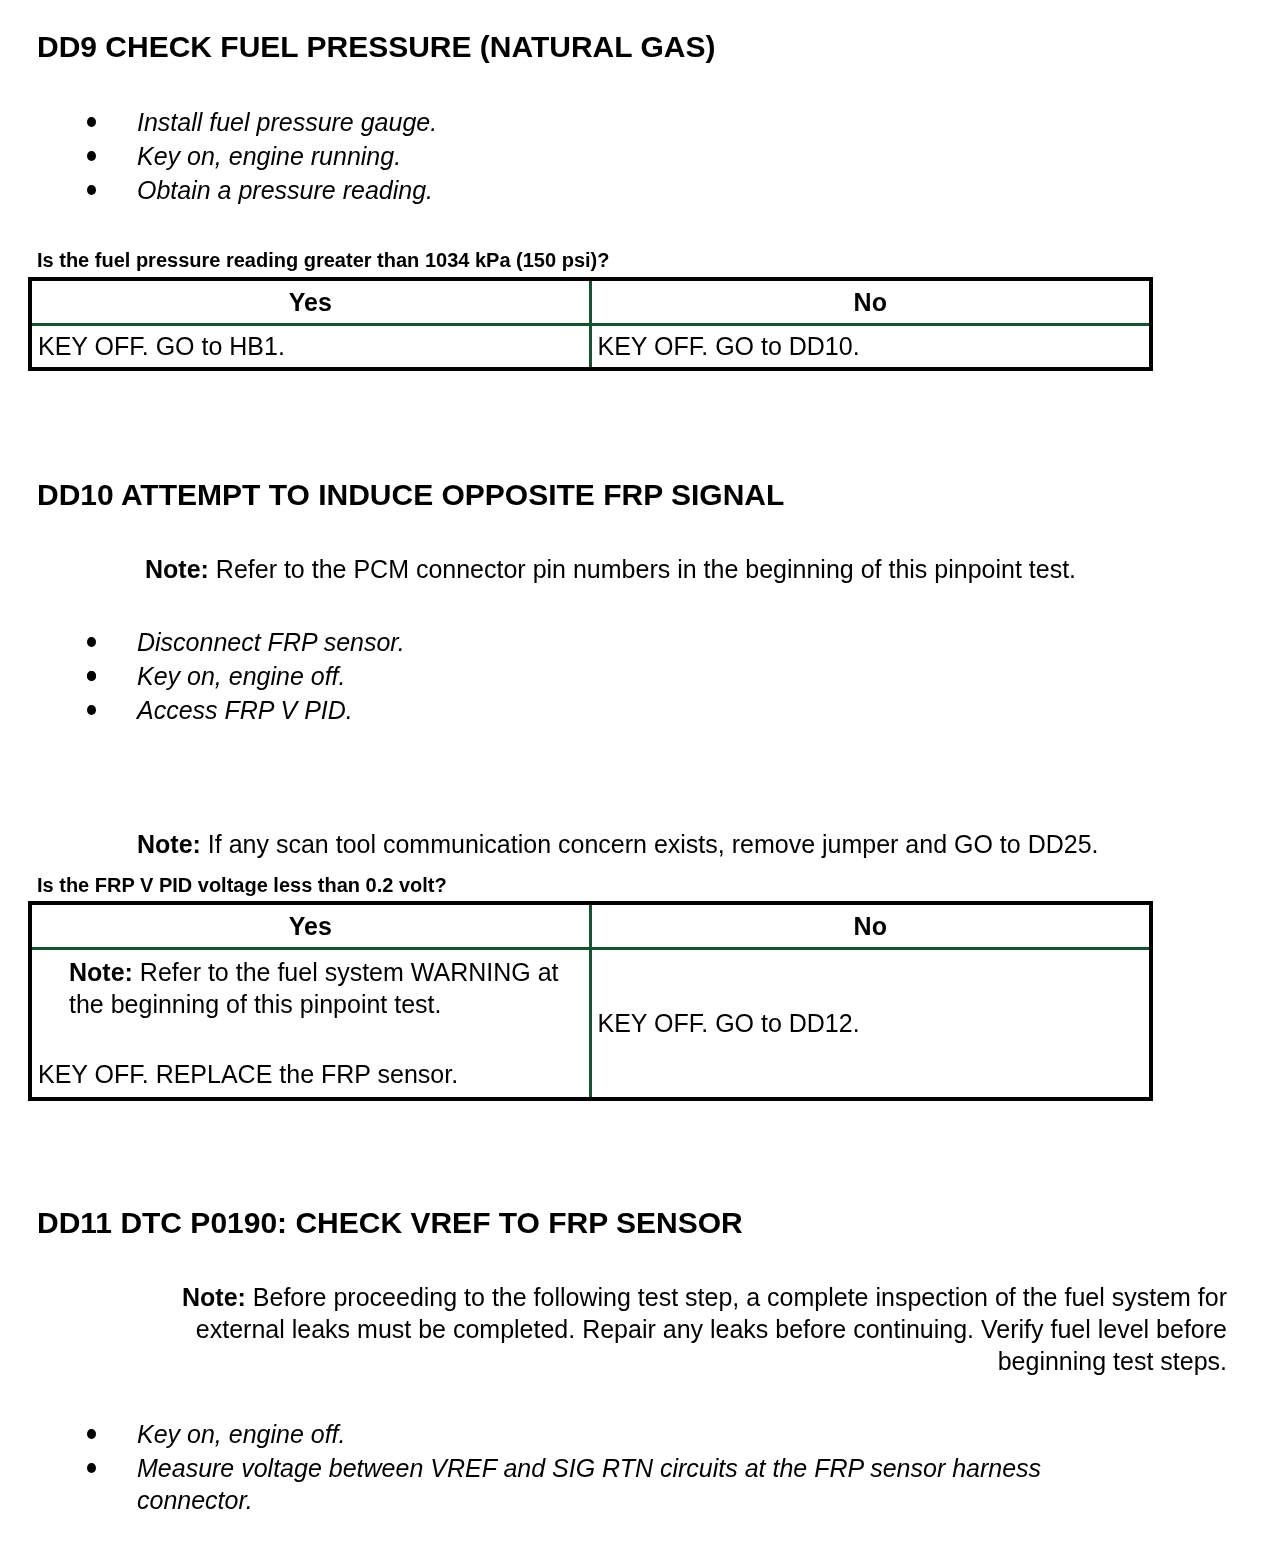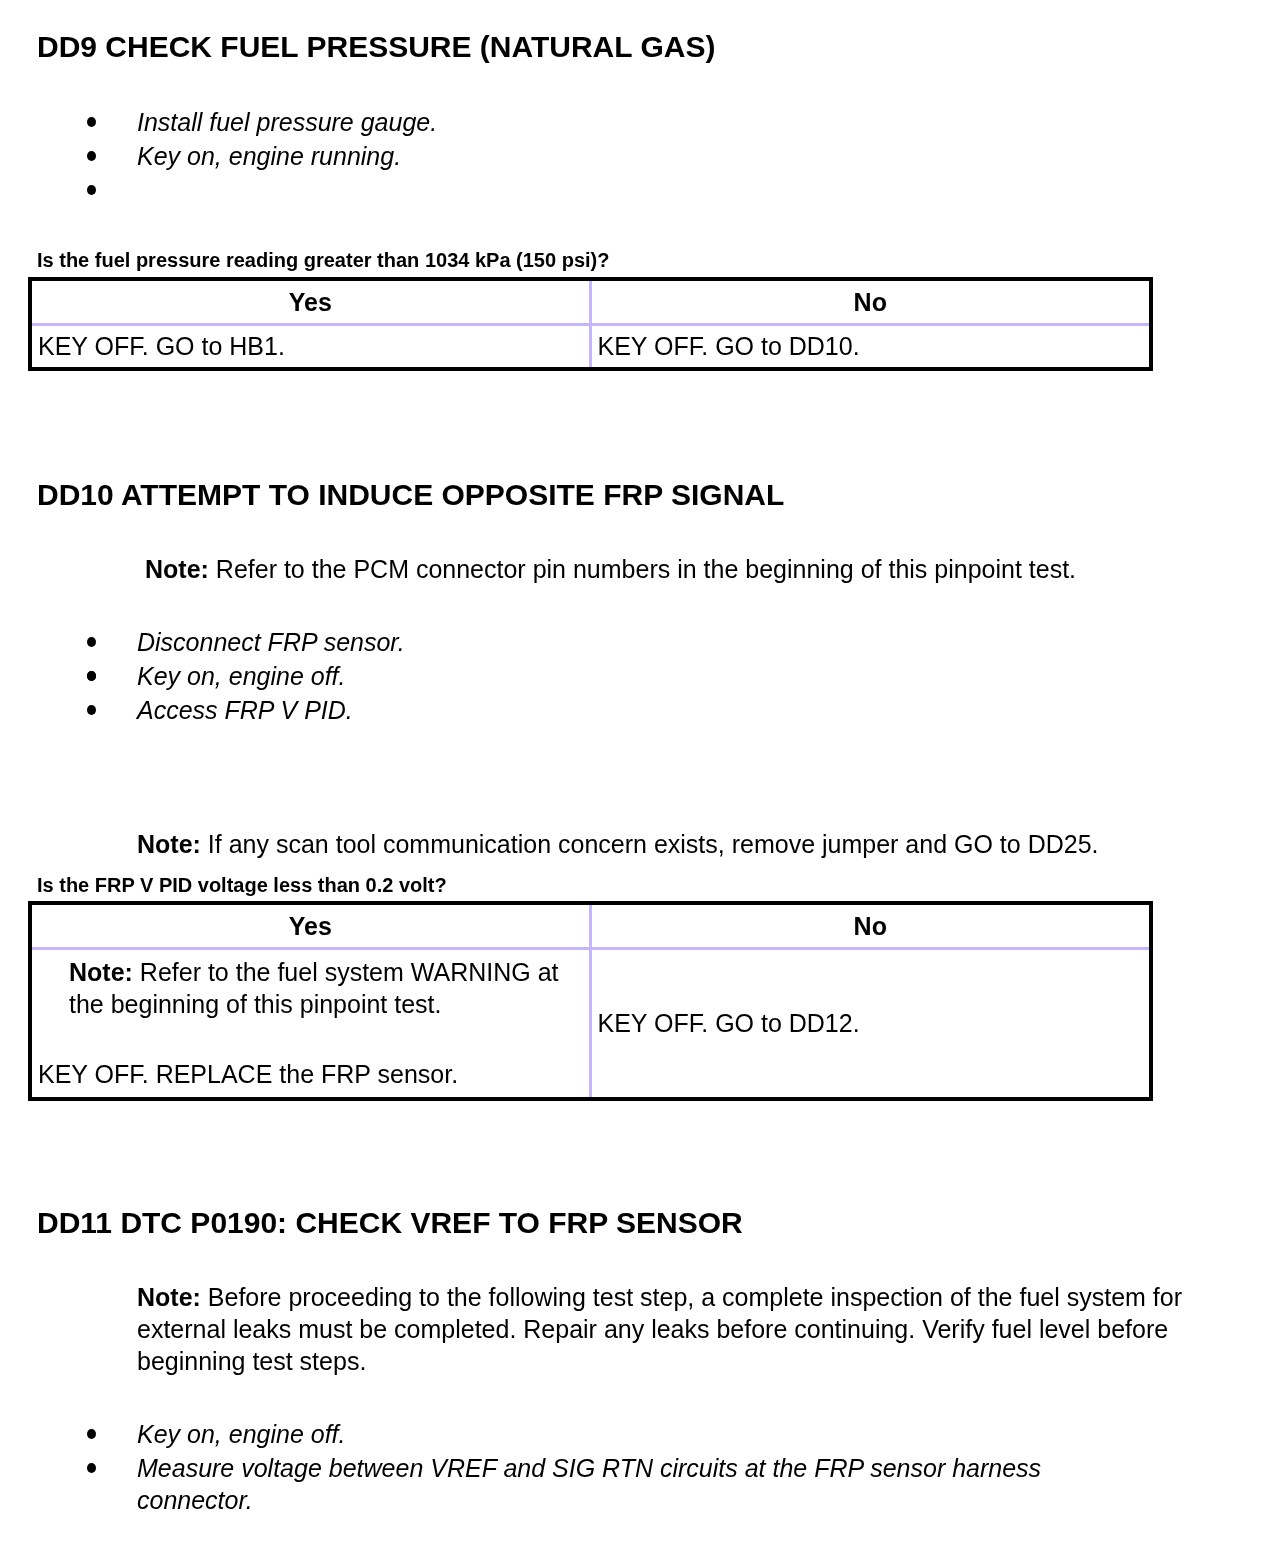--- a/index.html
+++ b/index.html
@@ -19,34 +19,34 @@
     background: #000; border-radius: 50%;
   }
   .note { font-size: 25px; line-height: 32px; }
   .note b { font-weight: bold; }
   .question { font-weight: bold; font-size: 20px; line-height: 28px; white-space: nowrap; }
   table.yn {
     position: absolute; border-collapse: collapse; table-layout: fixed;
     border: 4px solid #000;
   }
   table.yn th, table.yn td {
-    border: 3px solid #c4b5fd; padding: 0 6px; font-size: 25px;
+    border: 3px solid #14532d; padding: 0 6px; font-size: 25px;
   }
   table.yn th { font-weight: bold; text-align: center; height: 42px; }
   table.yn td { text-align: left; vertical-align: middle; }
 </style>
 </head>
 <body>
 
 <div class="abs h1" style="left:37px; top:30px;">DD9 CHECK FUEL PRESSURE (NATURAL GAS)</div>
 
 <ul class="abs bullets" style="left:137px; top:105px;">
   <li><span class="dot"></span><span>Install fuel pressure gauge.</span></li>
   <li><span class="dot"></span><span>Key on, engine running.</span></li>
-  <li><span class="dot"></span></li>
+  <li><span class="dot"></span><span>Obtain a pressure reading.</span></li>
 </ul>
 
 <div class="abs question" style="left:37px; top:246px;">Is the fuel pressure reading greater than 1034 kPa (150 psi)?</div>
 
 <table class="yn" style="left:28px; top:277px; width:1121px;">
   <colgroup>
       <col style="width:560px">
       <col style="width:561px">
     </colgroup>
   <tbody>
@@ -95,21 +95,21 @@
       <div style="width:520px;margin-left:31px;"><b>Note:</b><span> Refer to the fuel system WARNING at the beginning of this pinpoint test.</span></div>
       <div style="margin-top:38px; white-space:nowrap;">KEY OFF. REPLACE the FRP sensor.</div>
     </td>
     <td>KEY OFF. GO to DD12.</td>
   </tr>
 </tbody>
   </table>
 
 <div class="abs h1" style="left:37px; top:1206px;">DD11 DTC P0190: CHECK VREF TO FRP SENSOR</div>
 
-<div class="abs note" style="left:137px; top:1281px; width:1090px;">
+<div class="abs note" style="left:137px; top:1281px; width:1090px;text-align:right;">
   <b>Note:</b><span> Before proceeding to the following test step, a complete inspection of the fuel system for external leaks must be completed. Repair any leaks before continuing. Verify fuel level before beginning test steps.</span>
 </div>
 
 <ul class="abs bullets" style="left:137px; top:1417px;">
   <li><span class="dot"></span><span>Key on, engine off.</span></li>
   <li><span class="dot"></span><span>Measure voltage between VREF and SIG RTN circuits at the FRP sensor harness</span></li>
   <li style="line-height:30px;"><span>connector.</span></li>
 </ul>
 
 </body></html>

